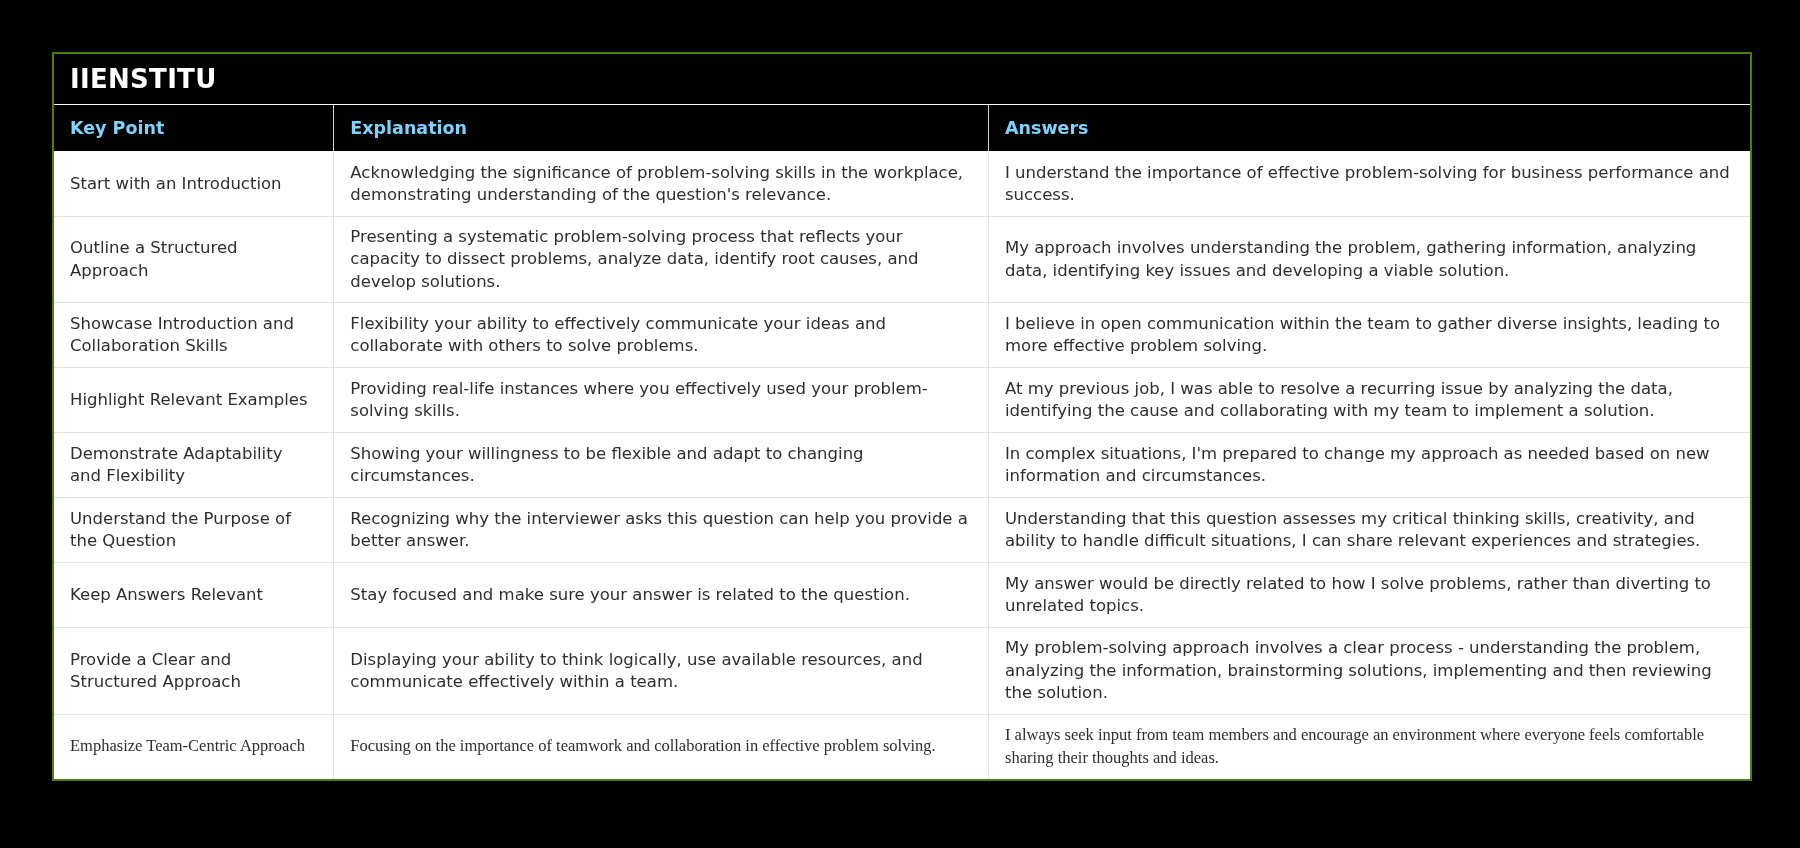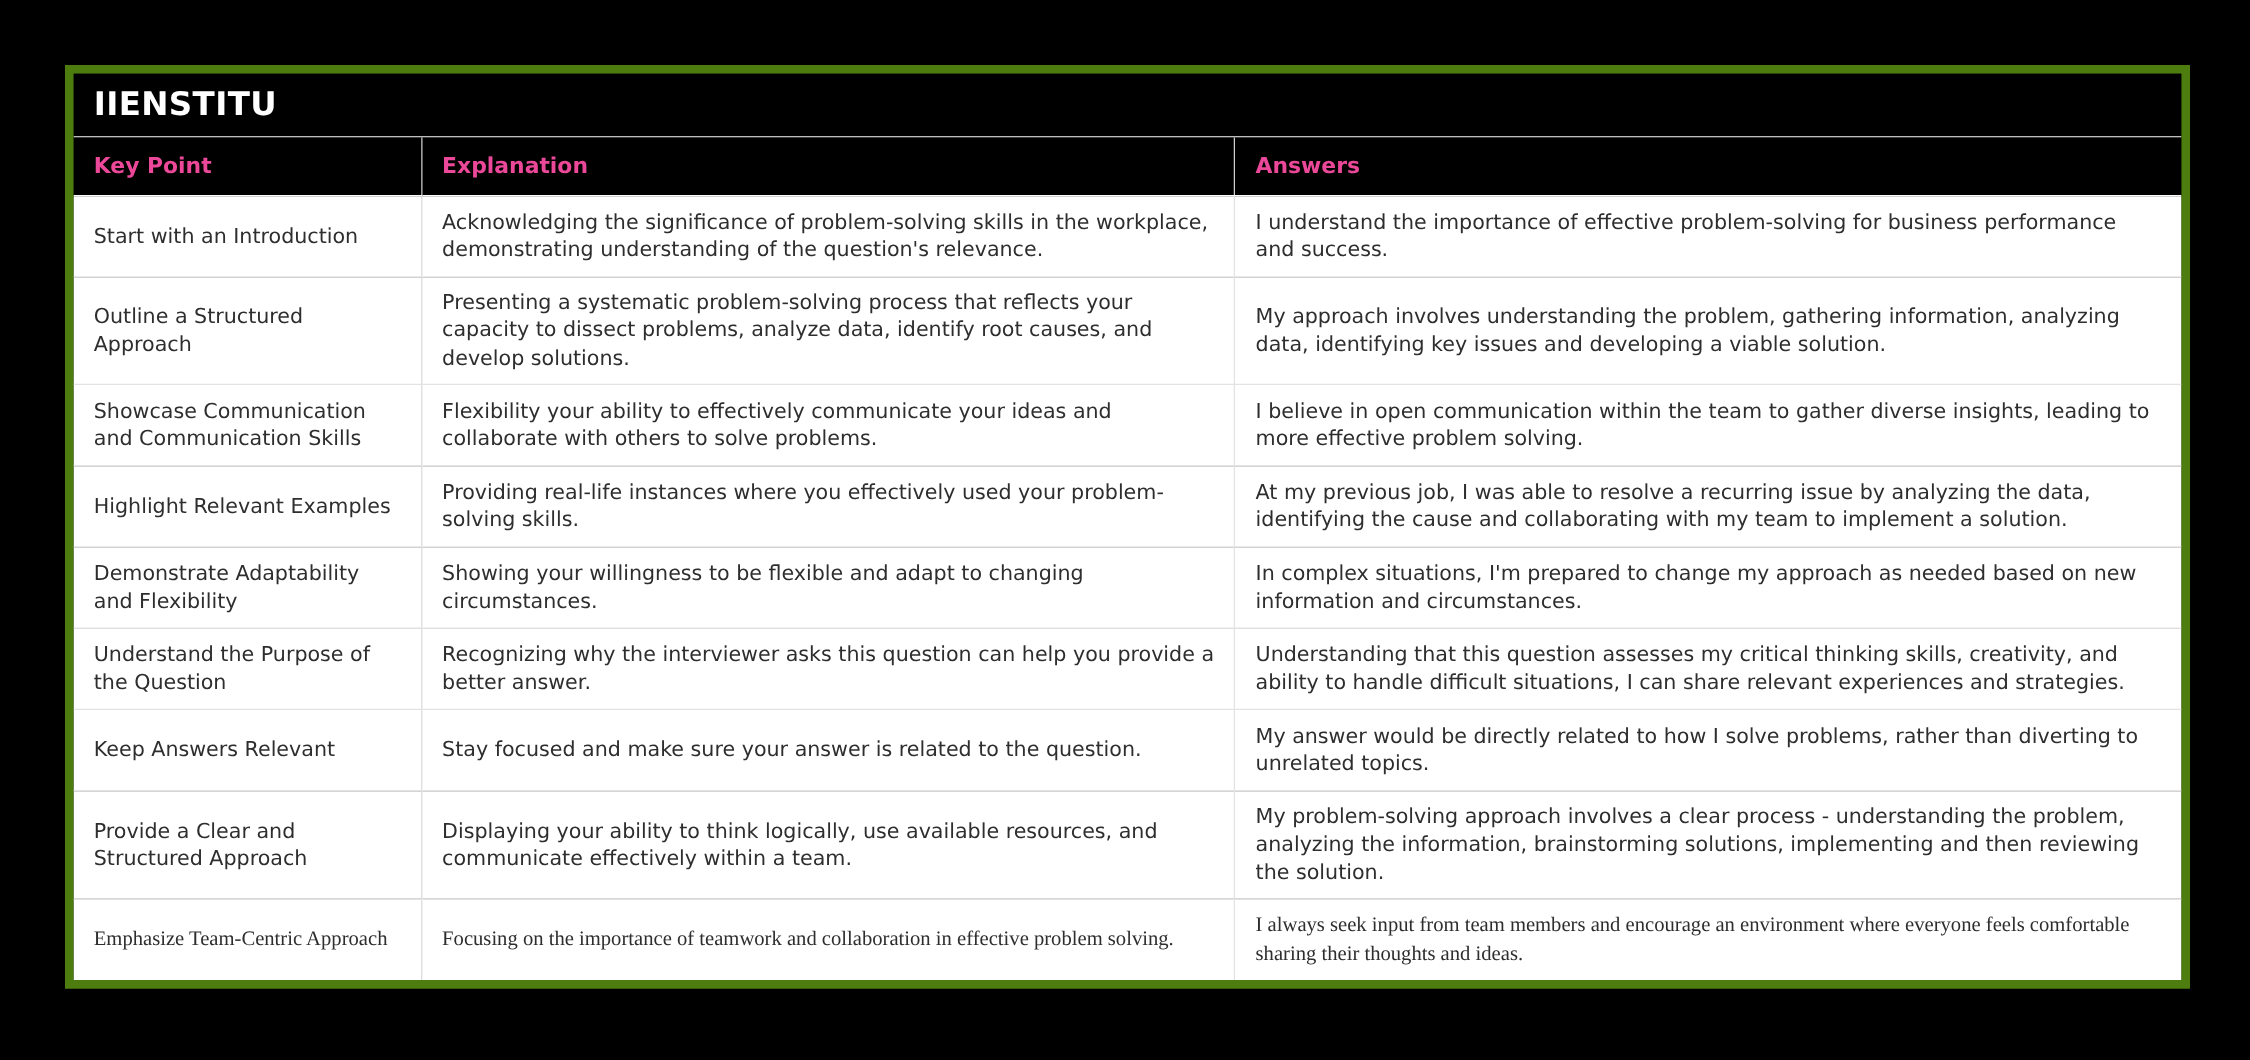--- a/index.html
+++ b/index.html
@@ -16,21 +16,21 @@
     width: 1800px;
     height: 848px;
     background: #000000;
   }
   .card {
     position: absolute;
     left: 52px;
     top: 52px;
     width: 1700px;
     box-sizing: border-box;
-    border: 7px solid #4d7c0f;
+    border: 2px solid #4d7c0f;
     background: #000000;
   }
   .title-bar {
     height: 50px;
     display: flex;
     align-items: center;
     padding: 0 16px;
     border-bottom: 1px solid #fdfdfd;
     background: #000000;
   }
@@ -43,21 +43,21 @@
   table.data-table {
     width: 100%;
     border-collapse: collapse;
     table-layout: fixed;
   }
   .data-table col.c1 { width: 16.5%; }
   .data-table col.c2 { width: 38.6%; }
   .data-table col.c3 { width: 44.9%; }
   .data-table thead th {
     background: #000000;
-    color: #ec4899;
+    color: #7dd3fc;
     font-size: 17.5px;
     font-weight: 700;
     text-align: left;
     padding: 12px 16px;
     height: 22px;
     border-bottom: 1px solid #fdfdfd;
   }
   .data-table thead th + th {
     border-left: 1px solid #cfcfcf;
   }
@@ -103,21 +103,21 @@
             <td>Start with an Introduction</td>
             <td>Acknowledging the significance of problem-solving skills in the workplace, demonstrating understanding of the question's relevance.</td>
             <td>I understand the importance of effective problem-solving for business performance and success.</td>
           </tr>
           <tr>
             <td>Outline a Structured Approach</td>
             <td>Presenting a systematic problem-solving process that reflects your capacity to dissect problems, analyze data, identify root causes, and develop solutions.</td>
             <td>My approach involves understanding the problem, gathering information, analyzing data, identifying key issues and developing a viable solution.</td>
           </tr>
           <tr>
-            <td>Showcase Communication and Communication Skills</td>
+            <td>Showcase Introduction and Collaboration Skills</td>
             <td>Flexibility your ability to effectively communicate your ideas and collaborate with others to solve problems.</td>
             <td>I believe in open communication within the team to gather diverse insights, leading to more effective problem solving.</td>
           </tr>
           <tr>
             <td>Highlight Relevant Examples</td>
             <td>Providing real-life instances where you effectively used your problem-solving skills.</td>
             <td>At my previous job, I was able to resolve a recurring issue by analyzing the data, identifying the cause and collaborating with my team to implement a solution.</td>
           </tr>
           <tr>
             <td>Demonstrate Adaptability and Flexibility</td>

